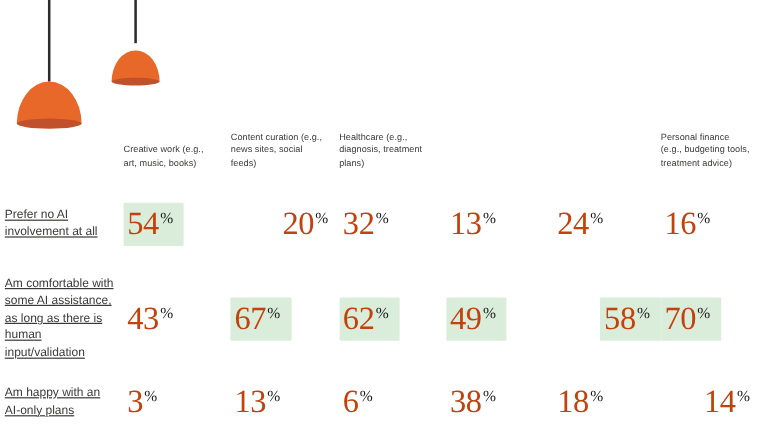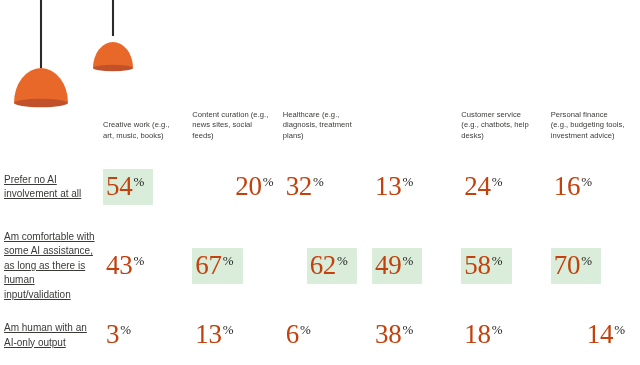--- a/index.html
+++ b/index.html
@@ -120,22 +120,21 @@
   <ellipse cx="113" cy="68" rx="20" ry="3.2" fill="#c0512b"></ellipse>
 </svg>
 
 <div class="matrix">
 
   <div class="corner-spacer"></div>
 
   <div class="col-head" style="grid-column:2;">Creative work (e.g., art, music, books)</div>
   <div class="col-head" style="grid-column:4;">Healthcare (e.g., diagnosis, treatment plans)</div>
   <div class="col-head" style="grid-column:3;">Content curation (e.g., news sites, social feeds)</div>
-  <div class="col-head" style="grid-column:6;">Customer service (e.g., chatbots, help desks)</div>
-  <div class="col-head" style="grid-column:7;">Personal finance (e.g., budgeting tools, investment advice)</div>
+  <div class="col-head" style="grid-column:7;">Personal finance (e.g., budgeting tools, treatment advice)</div>
 
   <div class="row-head r1">Prefer no AI involvement at all</div>
 
   <div class="cell" style="grid-column:2;grid-row:2;">
     <span class="val hl">
       <span class="num">54</span>
         <span class="pct">%</span>
     </span>
   </div>
   <div class="cell" style="grid-column:3;grid-row:2;margin-left:40px;">
@@ -176,46 +175,46 @@
       <span class="num">43</span>
         <span class="pct">%</span>
     </span>
   </div>
   <div class="cell" style="grid-column:3;grid-row:3;">
     <span class="val hl">
       <span class="num">67</span>
         <span class="pct">%</span>
     </span>
   </div>
-  <div class="cell" style="grid-column:4;grid-row:3;margin-left:24px;">
+  <div class="cell" style="grid-column:4;grid-row:3;">
     <span class="val hl">
       <span class="num">62</span>
         <span class="pct">%</span>
     </span>
   </div>
   <div class="cell" style="grid-column:5;grid-row:3;align-items:center;">
     <span class="val hl">
       <span class="num">49</span>
         <span class="pct">%</span>
     </span>
   </div>
-  <div class="cell" style="grid-column:6;grid-row:3;">
+  <div class="cell" style="grid-column:6;grid-row:3;justify-content:flex-end;">
     <span class="val hl">
       <span class="num">58</span>
         <span class="pct">%</span>
     </span>
   </div>
   <div class="cell" style="grid-column:7;grid-row:3;">
     <span class="val hl">
       <span class="num">70</span>
         <span class="pct">%</span>
     </span>
   </div>
 
-  <div class="row-head r3">Am human with an AI-only output</div>
+  <div class="row-head r3">Am happy with an AI-only plans</div>
 
   <div class="cell" style="grid-column:2;grid-row:4;">
     <span class="val">
       <span class="num">3</span>
         <span class="pct">%</span>
     </span>
   </div>
   <div class="cell" style="grid-column:3;grid-row:4;">
     <span class="val">
       <span class="num">13</span>

